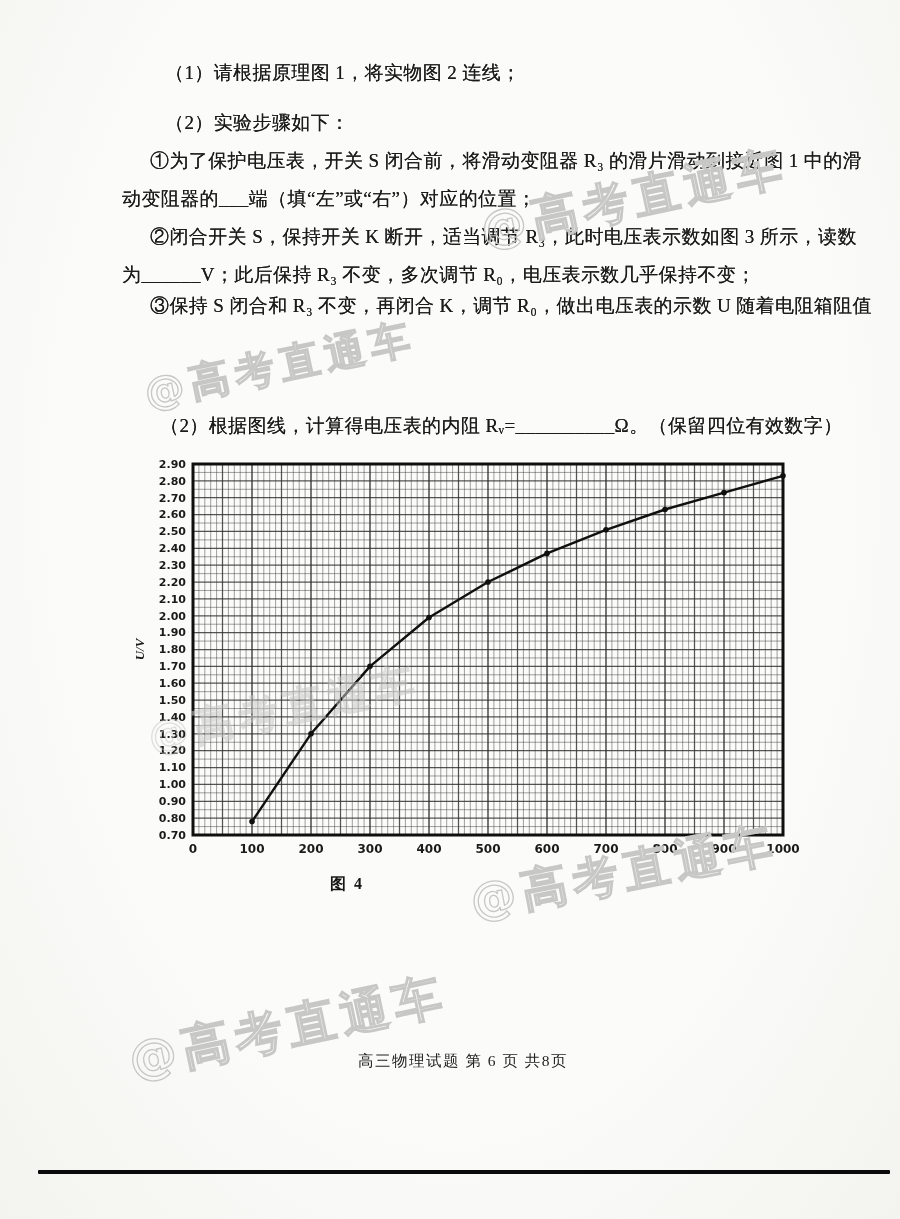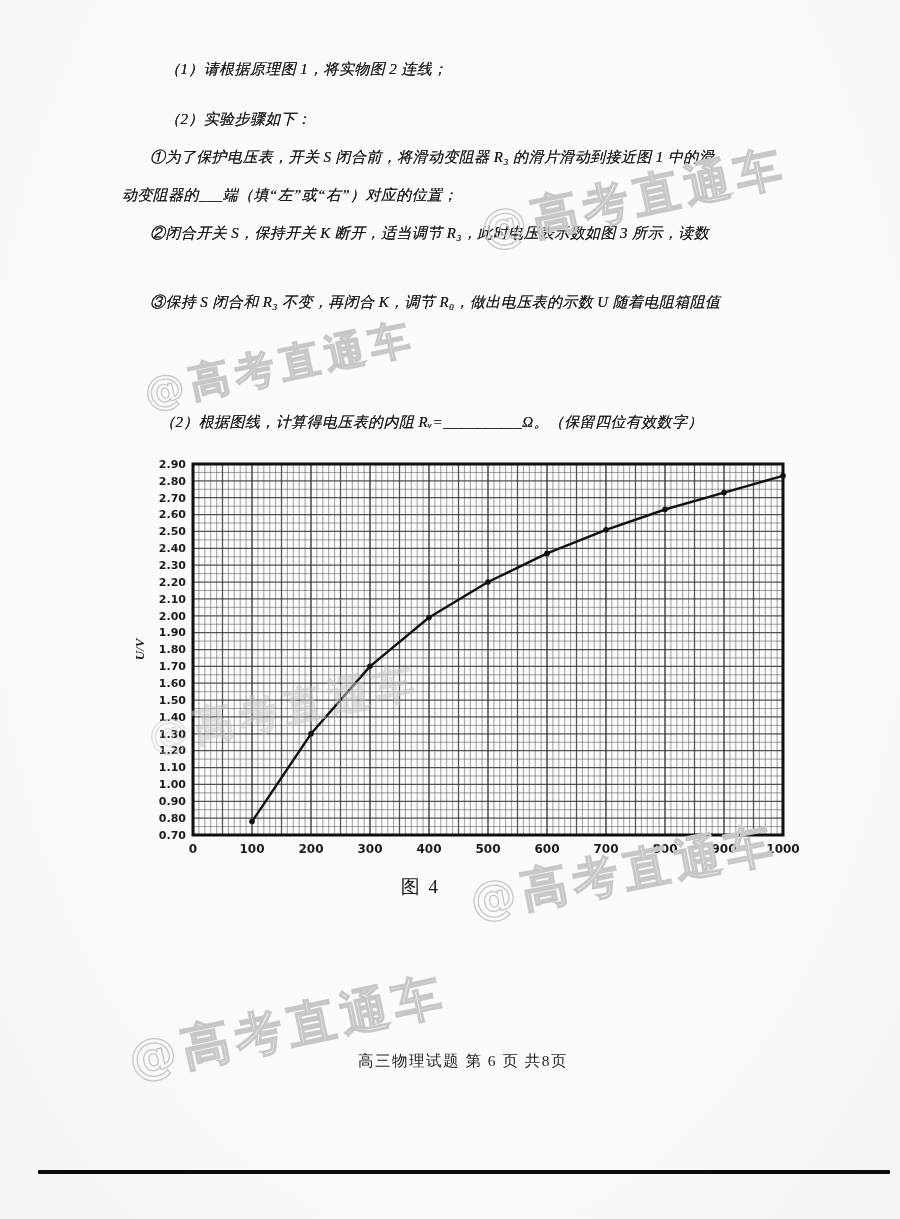--- a/index.html
+++ b/index.html
@@ -7,66 +7,66 @@
     position:relative;
     width:900px;height:1219px;
     background:
       radial-gradient(ellipse at 50% 40%, #fbfbf9 60%, #f3f3ef 100%);
     font-family:"Liberation Serif","DejaVu Serif",serif;
     color:#1c1c1c;
     overflow:hidden;
   }
   .bodyline{
     position:absolute;
-    font-size:15px;
+    font-size:19px;
     letter-spacing:0.4px;
     white-space:nowrap;
     color:#1b1b1b;
     text-shadow:0 0 0.4px #333;
-    font-style:italic;
   }
   .wm{
     position:absolute;
     font-family:"DejaVu Sans","Liberation Sans",sans-serif;
     font-weight:bold;
     color:transparent;
     -webkit-text-stroke:1.3px #c7c7c5;
     letter-spacing:6px;
     white-space:nowrap;
     pointer-events:none;
   }
   .wm1{left:478px;top:168px;font-size:46px;transform:rotate(-12deg);}
   .wm2{left:142px;top:338px;font-size:40px;transform:rotate(-12deg);}
   .wm3{left:146px;top:682px;font-size:40px;transform:rotate(-12deg);opacity:.55;}
   .wm4{left:468px;top:842px;font-size:46px;transform:rotate(-11deg);}
   .wm5{left:126px;top:996px;font-size:48px;transform:rotate(-12deg);}
   .chart-wrap{position:absolute;left:128px;top:452px;width:672px;height:412px;}
   .fig-caption{
     position:absolute;left:330px;top:874px;width:110px;
-    text-align:right;font-size:19px;letter-spacing:2px;color:#161616;
+    text-align:left;font-size:16px;letter-spacing:2px;color:#161616;font-weight:bold;
   }
   .page-footer{
     position:absolute;left:358px;top:1051px;
     font-size:15.5px;letter-spacing:1.5px;color:#222;white-space:nowrap;
   }
   .bottom-rule{
     position:absolute;left:38px;top:1170px;width:852px;height:4px;
     background:#0a0a0a;border-radius:1px;
   }
 </style>
 </head>
 <body>
 
 <div class="page">
 
   <div class="bodyline" style="left:165px;top:60px">（1）请根据原理图 1，将实物图 2 连线；</div>
   <div class="bodyline" style="left:165px;top:110px">（2）实验步骤如下：</div>
   <div class="bodyline" style="left:150px;top:148px">①为了保护电压表，开关 S 闭合前，将滑动变阻器 R₃ 的滑片滑动到接近图 1 中的滑</div>
   <div class="bodyline" style="left:122px;top:186px">动变阻器的___端（填“左”或“右”）对应的位置；</div>
   <div class="bodyline" style="left:150px;top:224px">②闭合开关 S，保持开关 K 断开，适当调节 R₃，此时电压表示数如图 3 所示，读数</div>
+  <div class="bodyline" style="left:122px;top:262px">为______V；此后保持 R₃ 不变，多次调节 R₀，电压表示数几乎保持不变；</div>
   <div class="bodyline" style="left:150px;top:293px">③保持 S 闭合和 R₃ 不变，再闭合 K，调节 R₀，做出电压表的示数 U 随着电阻箱阻值</div>
   <div class="bodyline" style="left:160px;top:413px">（2）根据图线，计算得电压表的内阻 Rᵥ=__________Ω。（保留四位有效数字）</div>
 
   <span class="wm wm1">@高考直通车</span>
   <span class="wm wm2">@高考直通车</span>
 
   <div class="chart-wrap">
     <svg id="chart-svg" width="672" height="412" xmlns="http://www.w3.org/2000/svg">
         <g stroke="#2e2e2e" stroke-opacity="0.82">
           <line x1="65" y1="12" x2="65" y2="383" stroke-width="1.6"></line>

